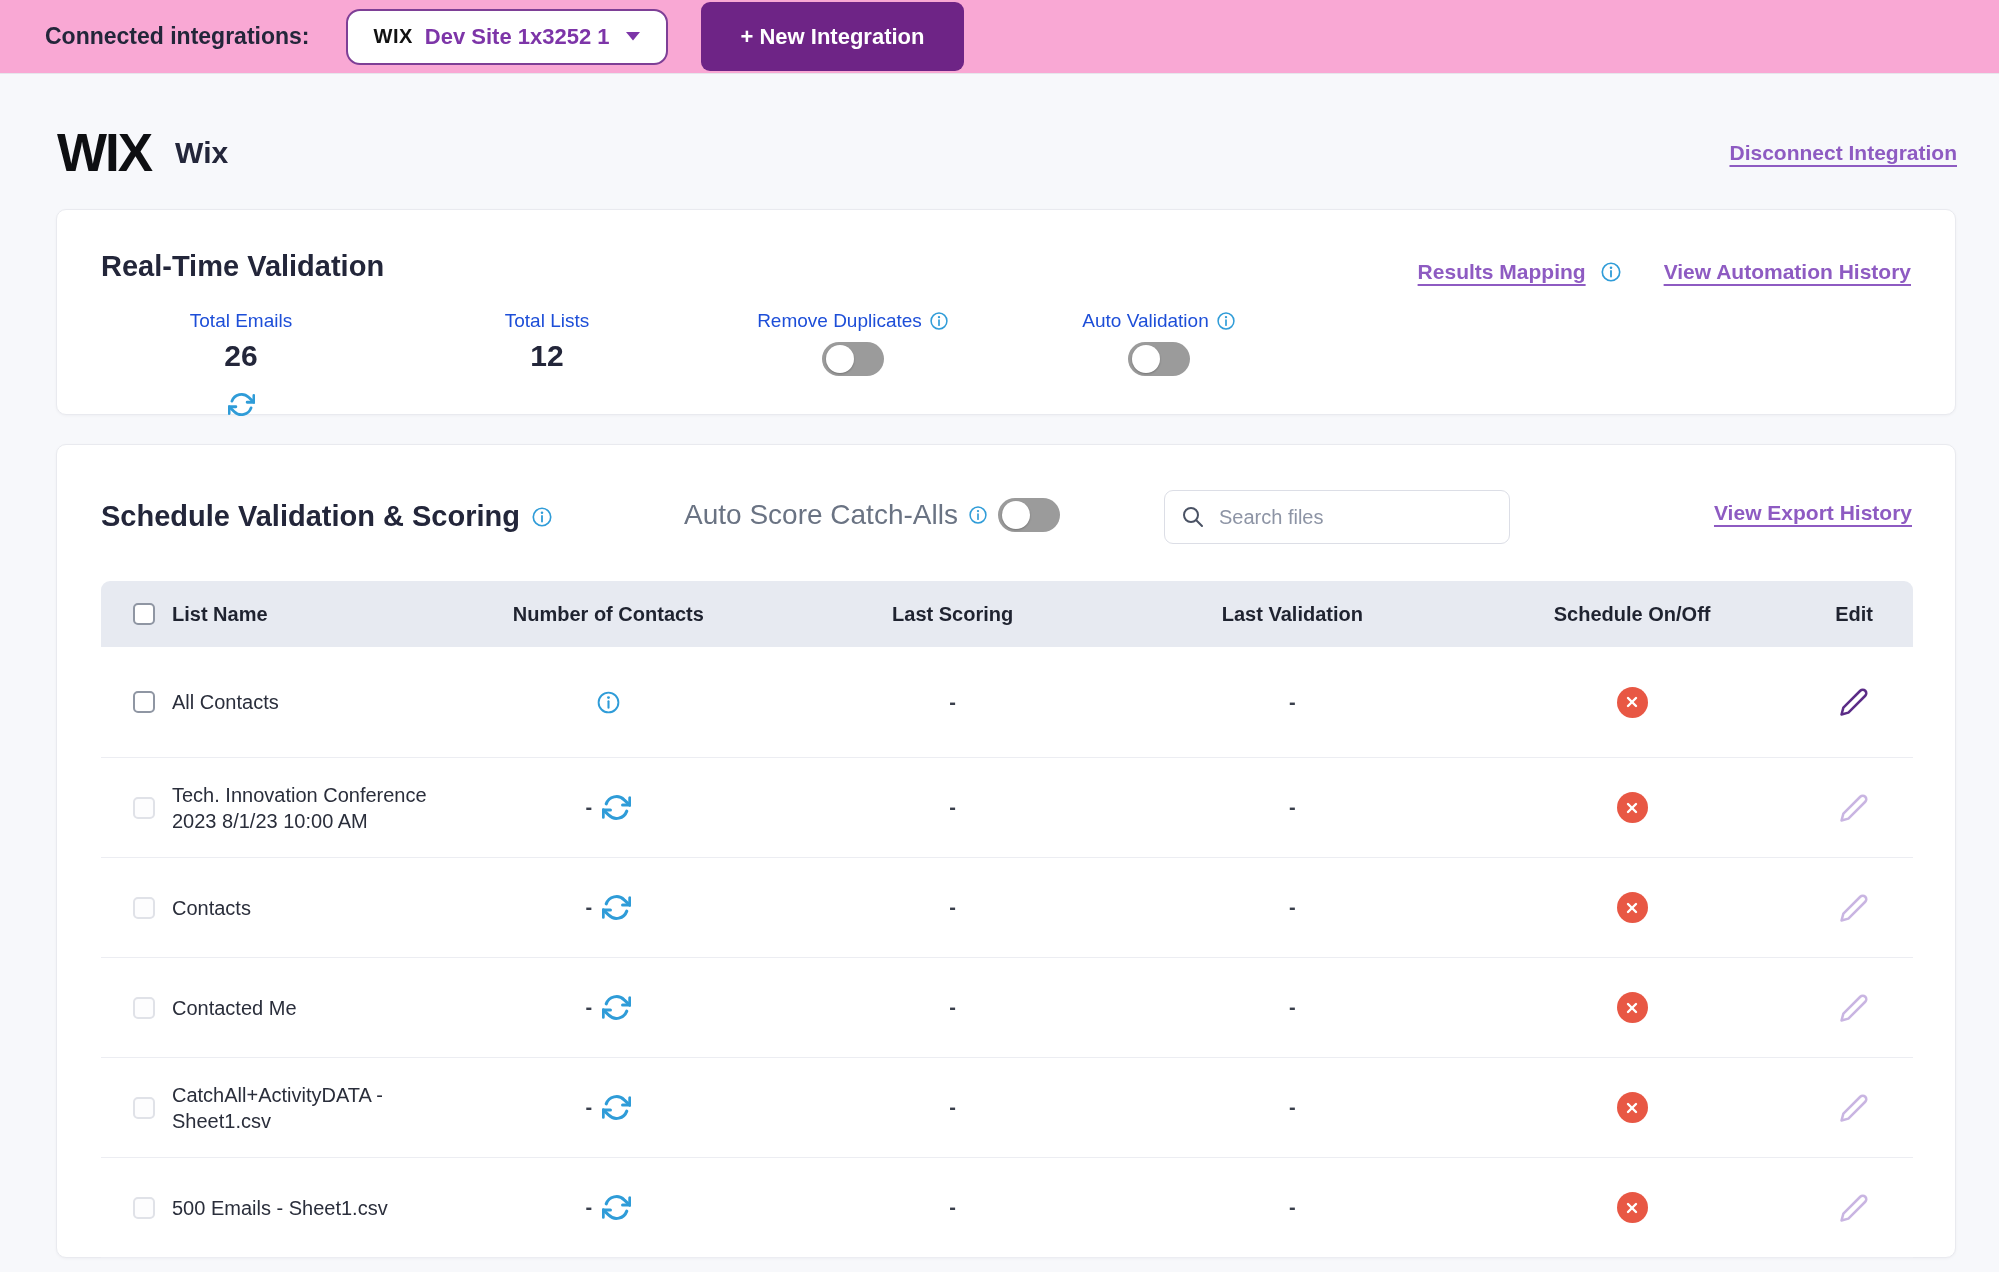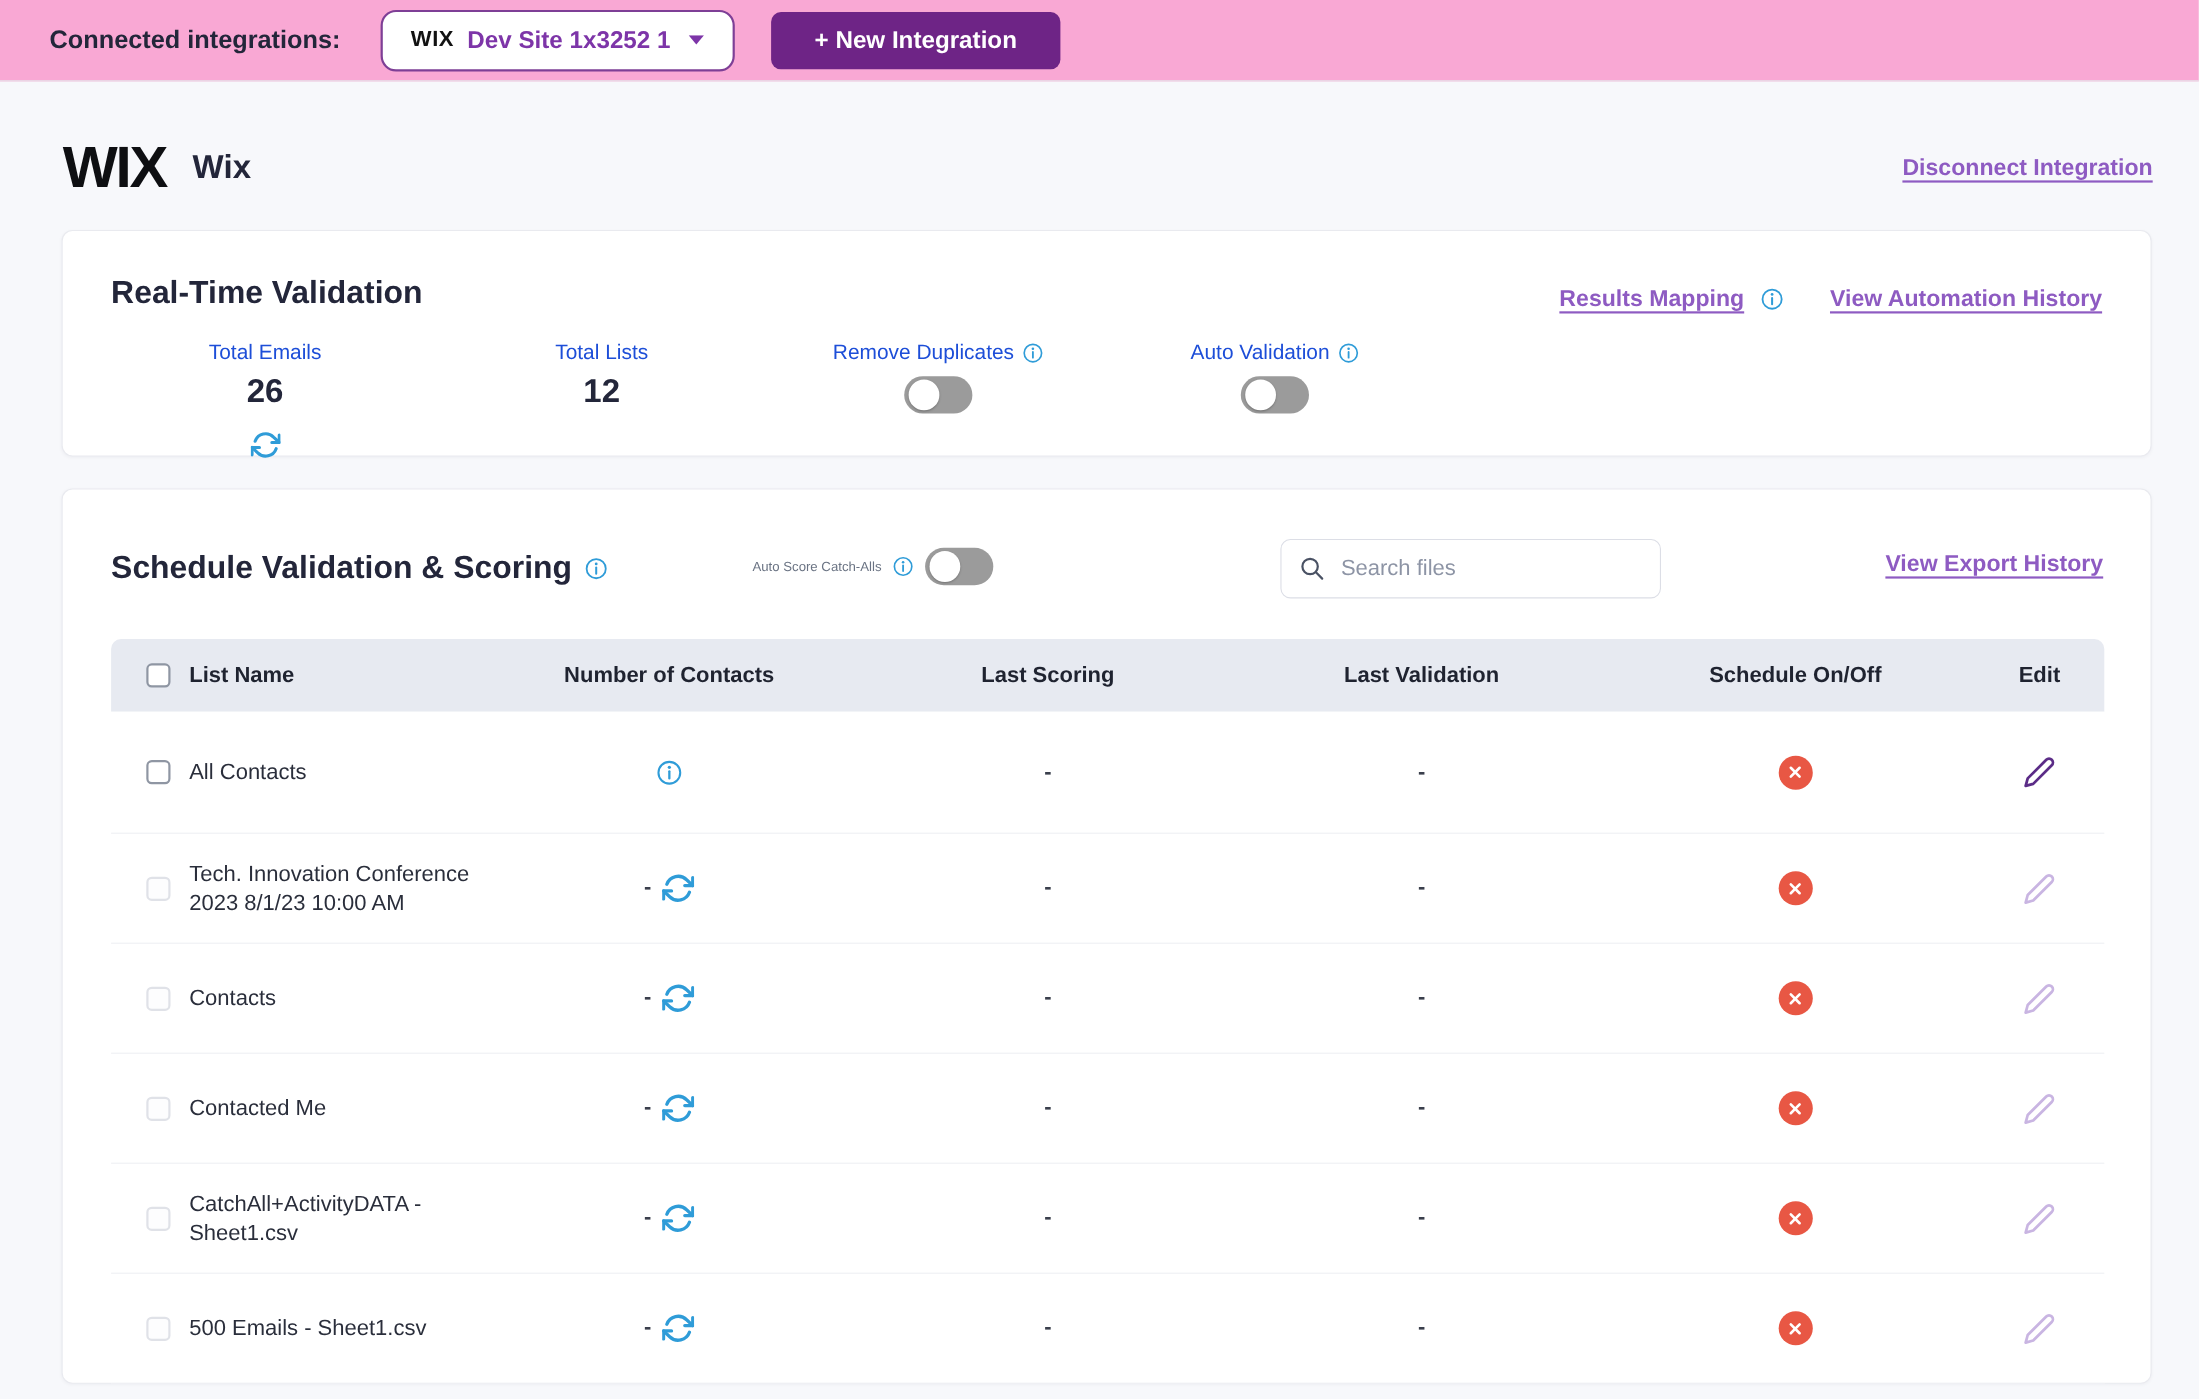--- a/index.html
+++ b/index.html
@@ -11,21 +11,21 @@
   .topbar { position:absolute; top:0; left:0; width:100%; height:74px;
             background:#f9a8d4; border-bottom:1px solid #E6E7EC;
             display:flex; align-items:center; padding-left:45px; }
   .topbar-label { font-size:23px; font-weight:700; color:#23263A; margin-right:36px; }
   .integration-pill { height:56px; padding:0 26px; background:#fff;
             border:2px solid #7E3F96; border-radius:14px;
             display:flex; align-items:center; gap:12px; cursor:pointer; }
   .pill-brand { font-size:20px; font-weight:800; color:#121212; letter-spacing:.5px; }
   .pill-value { font-size:22px; font-weight:700; color:#7D35A8; }
   .caret { display:inline-block; margin-left:4px; line-height:0; }
-  .btn-new { margin-left:33px; height:52px; padding:0 40px; background:#6E2486;
+  .btn-new { margin-left:33px; height:69px; padding:0 40px; background:#6E2486;
             border:none; border-radius:9px; color:#fff; font-size:22px; font-weight:700;
             font-family:inherit; cursor:pointer; }
 
   
   .page-header { position:absolute; top:122px; left:57px; right:42px;
             display:flex; align-items:center; }
   .wix-logo { font-size:53px; font-weight:900; color:#0E0F12; letter-spacing:-2px; }
   .page-title { font-size:30px; font-weight:700; color:#23263A; margin-left:24px; }
   .link { color:#8E5BC2; font-weight:700; text-decoration:underline;
             text-underline-offset:5px; text-decoration-thickness:2px; cursor:pointer; }
@@ -54,21 +54,21 @@
 
   
   .toggle { width:62px; height:34px; border-radius:17px; background:#9B9B9B;
             position:relative; cursor:pointer; flex:0 0 auto; }
   .toggle::after { content:''; position:absolute; top:3px; left:4px; width:28px; height:28px;
             border-radius:50%; background:#fff; box-shadow:0 1px 2px rgba(0,0,0,.25); }
 
   
   .sched-title { position:absolute; left:44px; top:55px; display:flex; align-items:center; gap:11px; }
   .autoscore { position:absolute; left:627px; top:53px; display:flex; align-items:center; gap:10px; }
-  .autoscore-label { font-size:12px; color:#6A7383; }
+  .autoscore-label { font-size:28px; color:#6A7383; }
   .search-box { position:absolute; left:1107px; top:45px; width:346px; height:54px;
             background:#fff; border:1px solid #DCDEE6; border-radius:9px;
             display:flex; align-items:center; padding:0 16px; gap:14px; }
   .search-box input { border:none; outline:none; flex:1; font-size:20px; color:#3A3F4D;
             font-family:inherit; background:transparent; }
   .search-box input::placeholder { color:#8D94A5; }
   .export-link { position:absolute; right:43px; top:56px; font-size:21px; }
 
   
   .table { position:absolute; left:44px; top:136px; width:1812px; }

